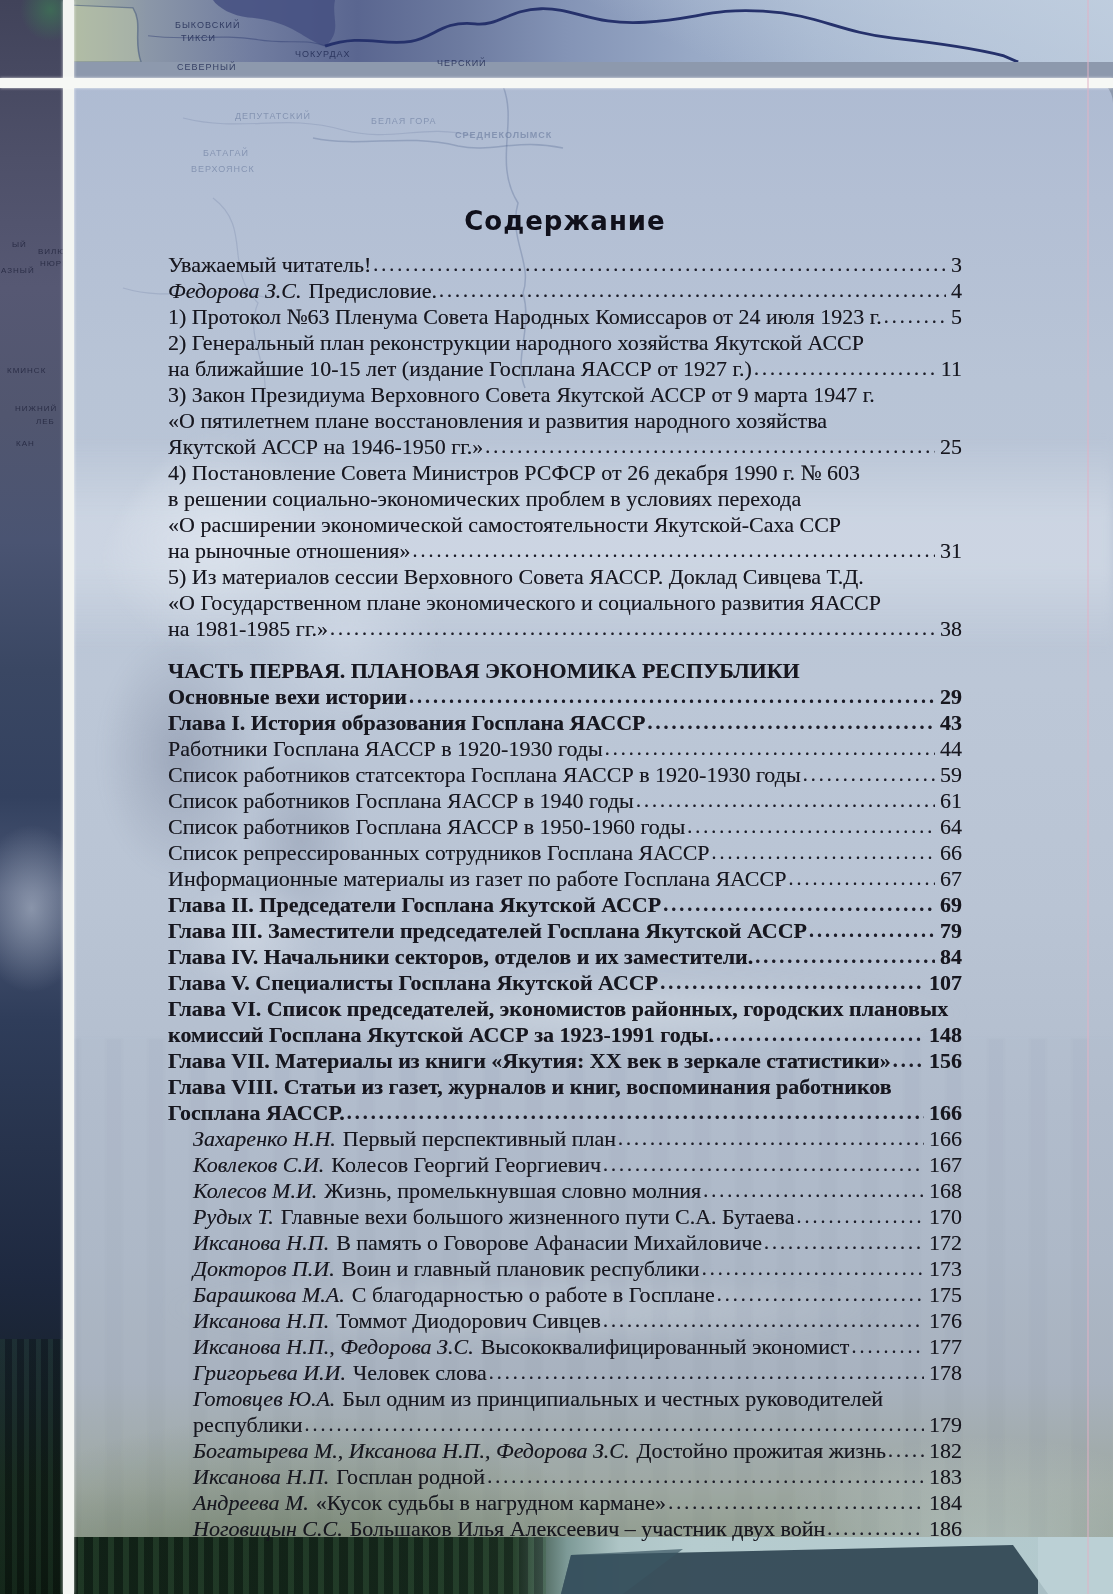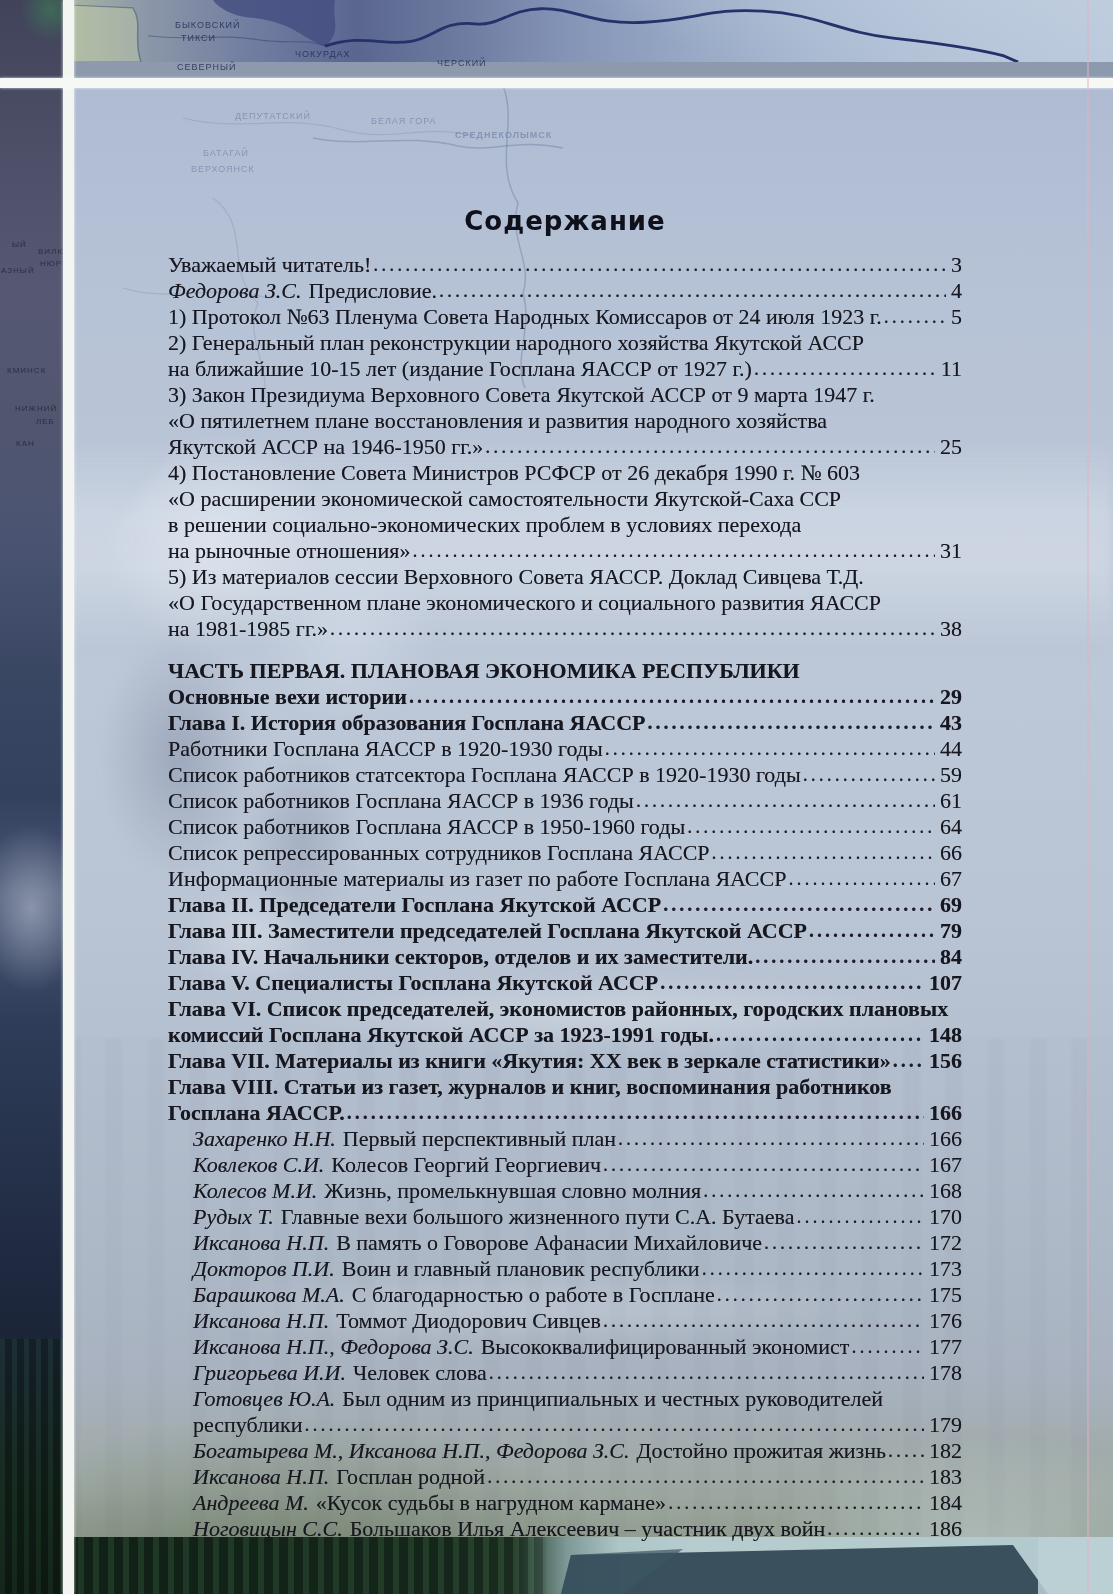--- a/index.html
+++ b/index.html
@@ -4,21 +4,21 @@
 <style>
   html,body{margin:0;padding:0;}
   body{width:1113px;height:1594px;overflow:hidden;background:#8d99ad;font-family:"Liberation Serif",serif;}
   .page{position:relative;width:1113px;height:1594px;overflow:hidden;}
 
   
   .page-wash{position:absolute;left:63px;top:78px;right:0;bottom:0;
     background:
       radial-gradient(45% 14% at 22% 98%, rgba(74,92,62,.38), transparent 70%),
       radial-gradient(32% 12% at 88% 98%, rgba(205,220,226,.55), transparent 70%),
-      linear-gradient(180deg,#aebbd2 0%,#b3bfd4 8%,#b8c4d6 20%,#bcc7d7 40%,#b9c4d4 55%,#b2bdcd 68%,#aeb9c8 78%,#a9b3bf 86%,#9fa9a2 93%,#8f9b8b 97%,#879380 100%);}
+      linear-gradient(180deg,#aebbd2 0%,#b3bfd4 8%,#b8c4d6 20%,#bcc7d7 40%,#b9c4d4 55%,#b2bdcd 68%,#aeb9c8 78%,#a9b3bf 86%,#9fa9a2 93%,#8f9b8b 97%,#879380 100%); border-radius: 25px;}
   .faint-map{position:absolute;left:0;top:0;width:100%;height:100%;}
   .watermark{position:absolute;border-radius:50%;}
   .wm-reindeer{left:10px;top:330px;width:440px;height:600px;filter:blur(6px);
     background:
       radial-gradient(38% 26% at 32% 22%, rgba(232,238,245,.55), transparent 70%),
       radial-gradient(30% 22% at 62% 38%, rgba(219,227,238,.48), transparent 70%),
       radial-gradient(26% 30% at 24% 58%, rgba(100,110,136,.34), transparent 68%),
       radial-gradient(18% 22% at 52% 72%, rgba(108,118,142,.28), transparent 70%),
       radial-gradient(22% 14% at 40% 88%, rgba(226,232,240,.45), transparent 72%);}
   .wm-snowband{left:0;top:360px;width:100%;height:210px;filter:blur(5px);border-radius:0;
@@ -192,26 +192,26 @@
             <span class="txt">Якутской АССР на 1946-1950 гг.»</span>
             <span class="dots"></span>
             <span class="pagenum">25</span>
           </div>
         </div>
         <div class="entry">
           <div class="line">
             <span class="txt">4) Постановление Совета Министров РСФСР от 26 декабря 1990 г. № 603</span>
           </div>
           <div class="line">
+            <span class="txt">в решении социально-экономических проблем в условиях перехода</span>
+          </div>
+          <div class="line">
             <span class="txt">«О расширении экономической самостоятельности Якутской-Саха ССР</span>
           </div>
           <div class="line">
-            <span class="txt">в решении социально-экономических проблем в условиях перехода</span>
-          </div>
-          <div class="line">
             <span class="txt">на рыночные отношения»</span>
             <span class="dots"></span>
             <span class="pagenum">31</span>
           </div>
         </div>
         <div class="entry">
           <div class="line">
             <span class="txt">5) Из материалов сессии Верховного Совета ЯАССР. Доклад Сивцева Т.Д.</span>
           </div>
           <div class="line">
@@ -251,21 +251,21 @@
         </div>
         <div class="entry">
           <div class="line">
             <span class="txt">Список работников статсектора Госплана ЯАССР в 1920-1930 годы</span>
             <span class="dots"></span>
             <span class="pagenum">59</span>
           </div>
         </div>
         <div class="entry">
           <div class="line">
-            <span class="txt">Список работников Госплана ЯАССР в 1936 годы</span>
+            <span class="txt">Список работников Госплана ЯАССР в 1940 годы</span>
             <span class="dots"></span>
             <span class="pagenum">61</span>
           </div>
         </div>
         <div class="entry">
           <div class="line">
             <span class="txt">Список работников Госплана ЯАССР в 1950-1960 годы</span>
             <span class="dots"></span>
             <span class="pagenum">64</span>
           </div>

